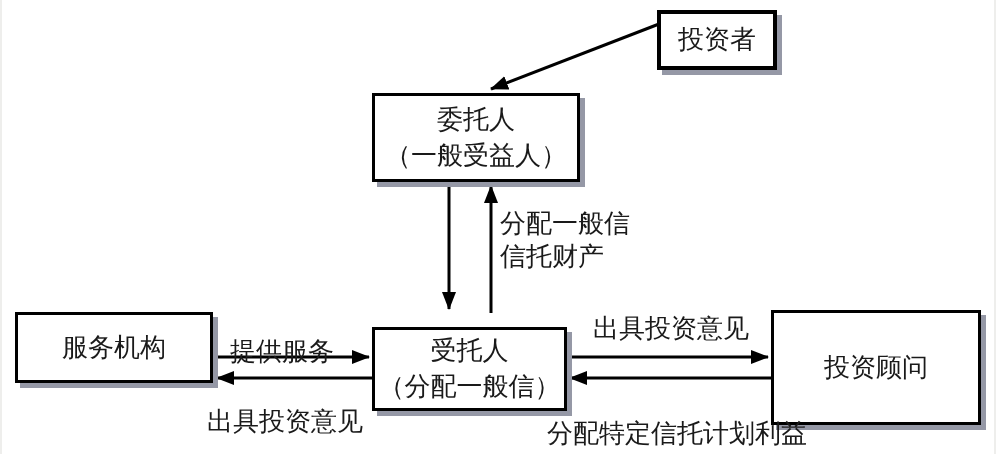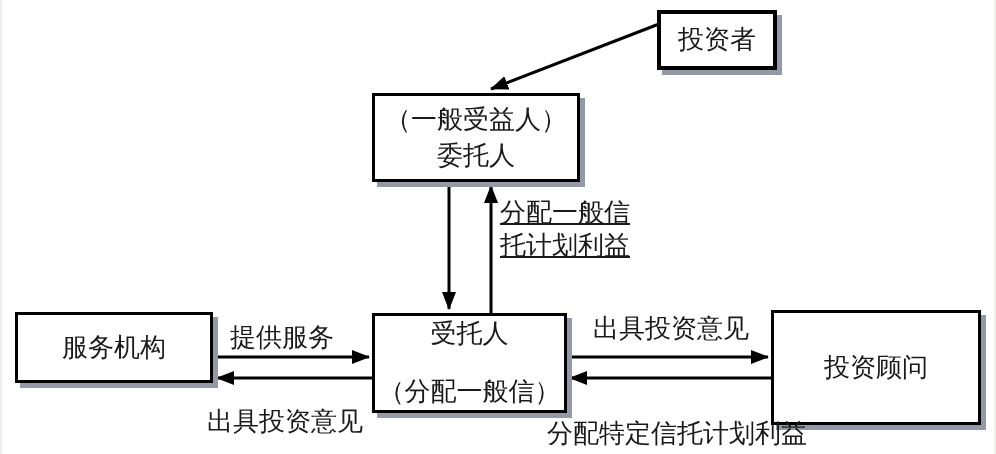--- a/index.html
+++ b/index.html
@@ -31,34 +31,34 @@
     flex-direction: column;
     align-items: center;
     justify-content: center;
     text-align: center;
     font-size: 26px;
     line-height: 36px;
     z-index: 2;
   }
   .node-investor  { left: 655px; top: 10px;  width: 120px; height: 60px; border-width: 4px; }
   .node-trustor   { left: 370px; top: 93px;  width: 208px; height: 89px; }
-  .node-trustee   { left: 370px; top: 313px; width: 195px; height: 100px; justify-content: space-between; }
+  .node-trustee   { left: 370px; top: 327px; width: 195px; height: 84px; }
   .node-service   { left: 13px;  top: 312px; width: 198px; height: 71px; }
   .node-advisor   { left: 769px; top: 310px; width: 210px; height: 115px; }
   .edge-label {
     position: absolute;
     font-size: 26px;
     line-height: 33px;
     white-space: nowrap;
     z-index: 3;
     color: var(--text, #1a1a1a);
   }
   .lbl-deliver   { left: 349px; top: 203px; }
-  .lbl-general   { left: 498px; top: 196px; text-decoration: underline; }
-  .lbl-provide   { left: 228px; top: 321px; }
+  .lbl-general   { left: 498px; top: 207px; }
+  .lbl-provide   { left: 228px; top: 335px; }
   .lbl-payfees   { left: 205px; top: 405px; }
   .lbl-advice    { left: 591px; top: 312px; }
   .lbl-specific  { left: 545px; top: 417px; }
   svg.arrows { position: absolute; left: 0; top: 0; z-index: 1; }
   .arrow { stroke: var(--line, #000); stroke-width: 3; fill: none; }
   .arrowhead-shape { fill: var(--line, #000); }
 </style>
 </head>
 <body>
 
@@ -77,41 +77,41 @@
     <line class="arrow" x1="370" y1="378" x2="215" y2="378" marker-end="url(#ah)"></line>
     <line class="arrow" x1="565" y1="357" x2="766" y2="357" marker-end="url(#ah)"></line>
     <line class="arrow" x1="769" y1="378" x2="568" y2="378" marker-end="url(#ah)"></line>
   </svg>
 
   <div class="node node-investor">
     <span>投资者</span>
   </div>
 
   <div class="node node-trustor">
+    <span>委托人</span>
     <span>（一般受益人）</span>
-    <span>委托人</span>
   </div>
 
   <div class="node node-trustee">
     <span>受托人</span>
     <span>（分配一般信）</span>
   </div>
 
   <div class="node node-service">
     <span>服务机构</span>
   </div>
 
   <div class="node node-advisor">
     <span>投资顾问</span>
   </div>
 
 
   <div class="edge-label lbl-general">
     <div>分配一般信</div>
-    <div>托计划利益</div>
+    <div>信托财产</div>
   </div>
 
   <div class="edge-label lbl-provide">提供服务</div>
 
   <div class="edge-label lbl-payfees">出具投资意见</div>
 
   <div class="edge-label lbl-specific">分配特定信托计划利益</div>
 
   <div class="edge-label lbl-advice">出具投资意见</div>
 

